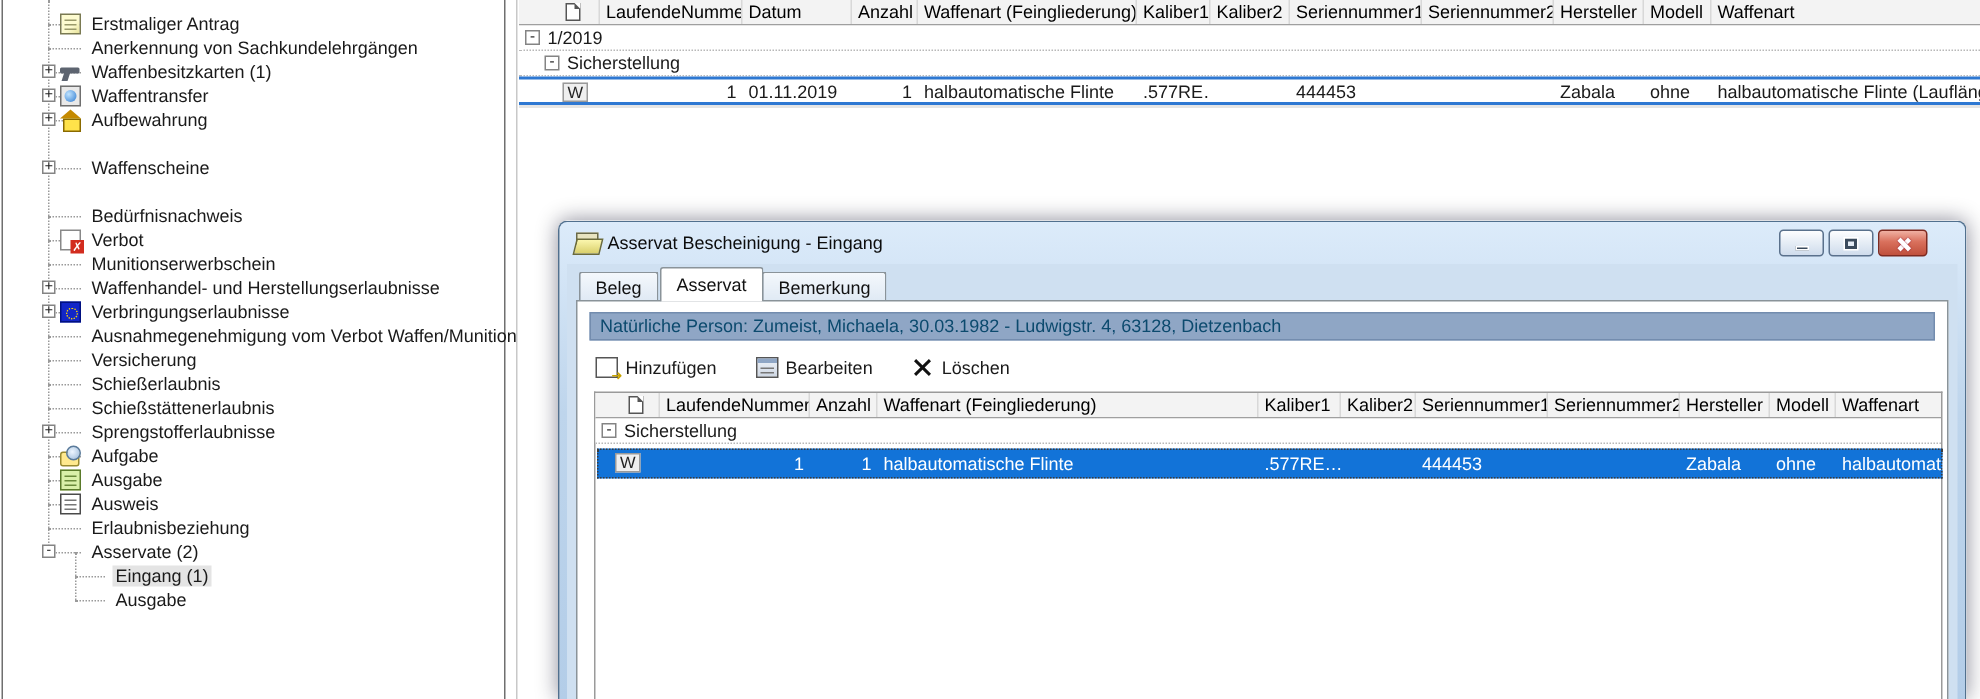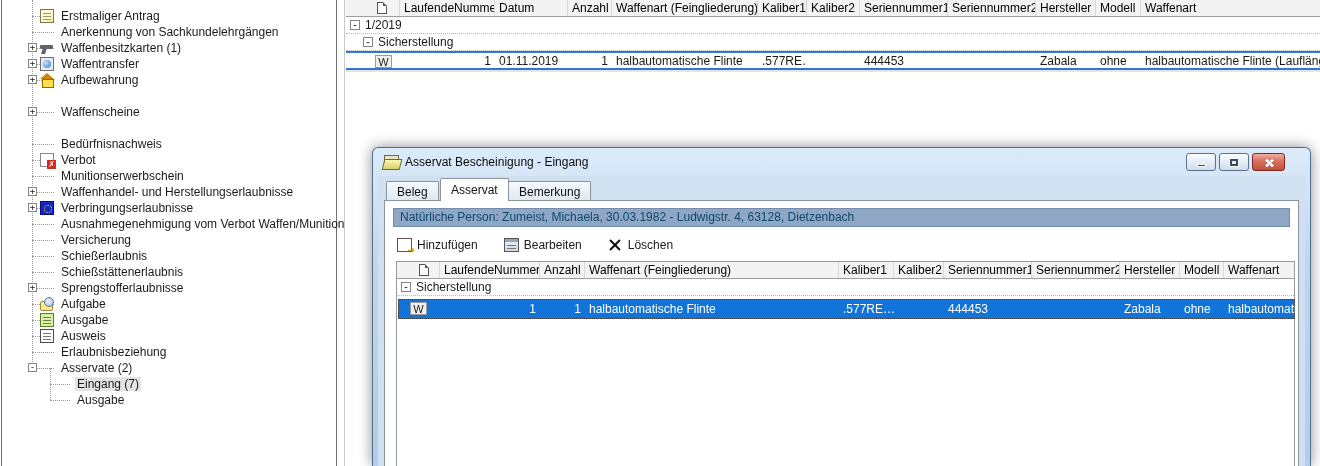--- a/index.html
+++ b/index.html
@@ -212,21 +212,21 @@
     <span class="t-label">Erlaubnisbeziehung</span>
   </div>
   <div class="tree-item" style="top:360px">
     <div class="stub" style="left:30px;top:8px;width:22px"></div>
     <div class="expander">-</div>
     <span class="t-label">Asservate (2)</span>
   </div>
 
   <div class="tree-item" style="top:376px">
     <div class="stub" style="left:48px;top:8px;width:20px"></div>
-    <span class="t-label child selected">Eingang (7)</span>
+    <span class="t-label child selected">Eingang (1)</span>
   </div>
   <div class="tree-item" style="top:392px">
     <div class="stub" style="left:48px;top:8px;width:20px"></div>
     <span class="t-label child">Ausgabe</span>
   </div>
 </div>
 
 <div class="abs" style="left:344px;top:0;width:1px;height:466px;background:#c8c8c8"></div>
 
 <div class="abs" style="left:346px;top:0;width:974px;height:146px;background:#fff;overflow:hidden">

